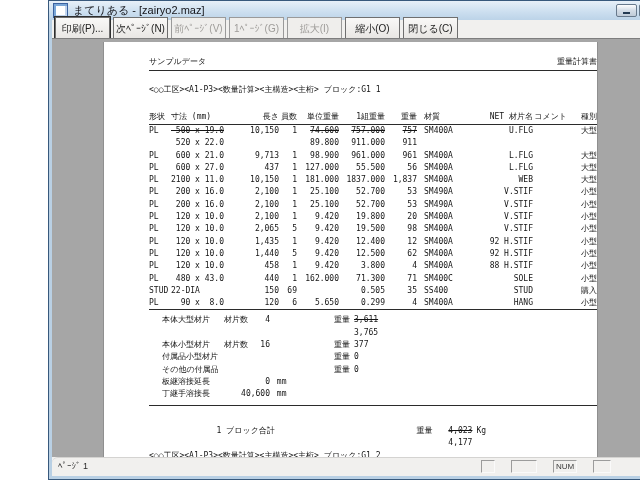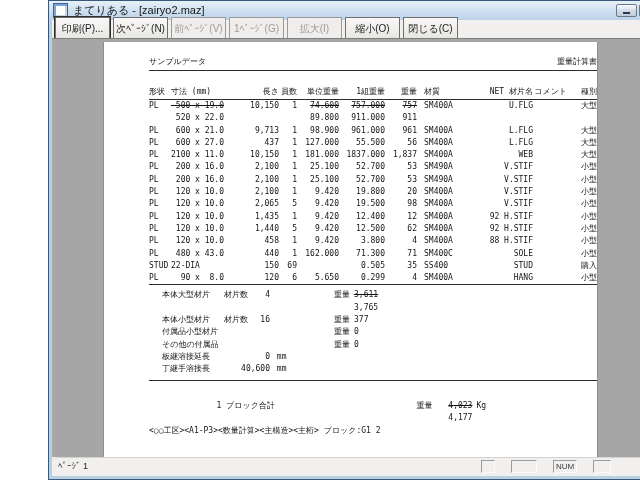--- a/index.html
+++ b/index.html
@@ -145,20 +145,21 @@
 
     <div class="content">
       <div class="page">
         <div class="doc">
 
           <div class="doc-title">
             <span>サンプルデータ</span>
             <span>重量計算書</span>
           </div>
 
+          <div class="block-line">&lt;○○工区&gt;&lt;A1-P3&gt;&lt;数量計算&gt;&lt;主構造&gt;&lt;主桁&gt; ブロック:G1 1</div>
 
           <div class="thead">
             <span class="c c-shape">形状</span>
             <span class="c c-size" style="text-align:left">寸法 (mm)</span>
             <span class="c c-len">長さ</span>
             <span class="c c-qty">員数</span>
             <span class="c c-unit">単位重量</span>
             <span class="c c-set">1組重量</span>
             <span class="c c-wt">重量</span>
             <span class="c c-mat">材質</span>

